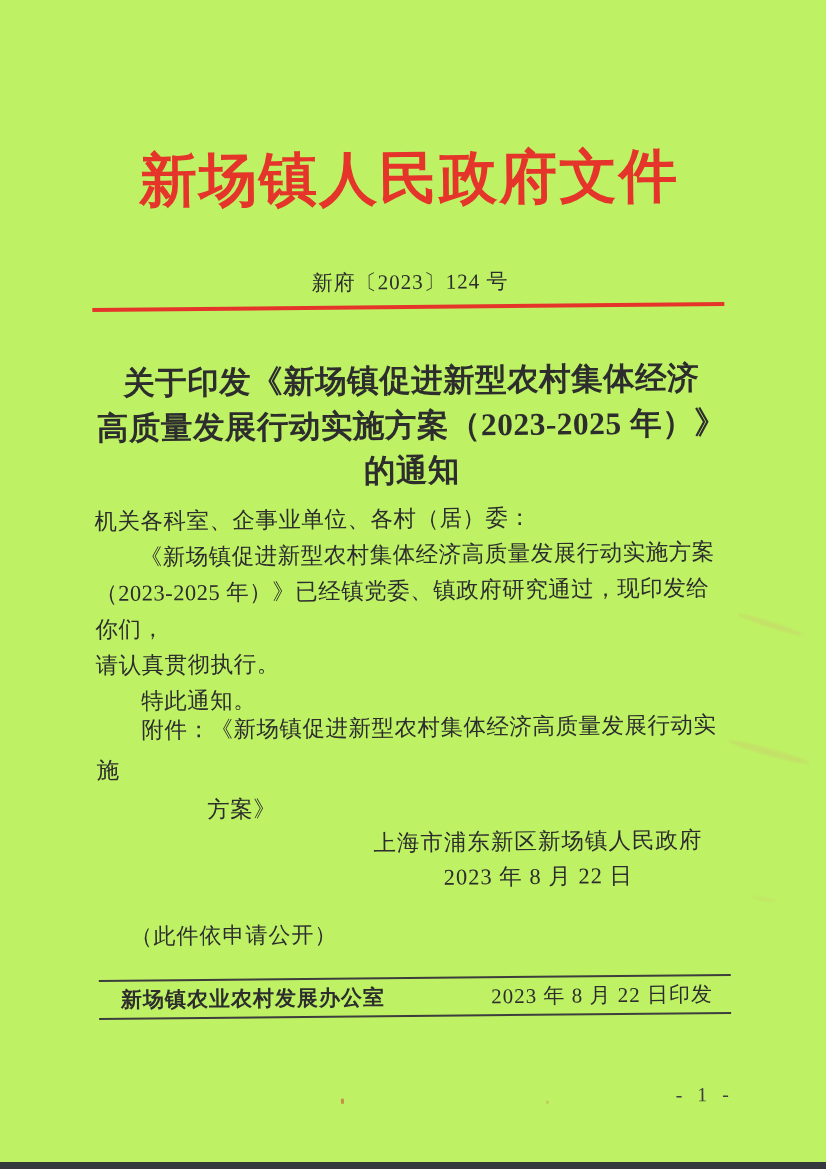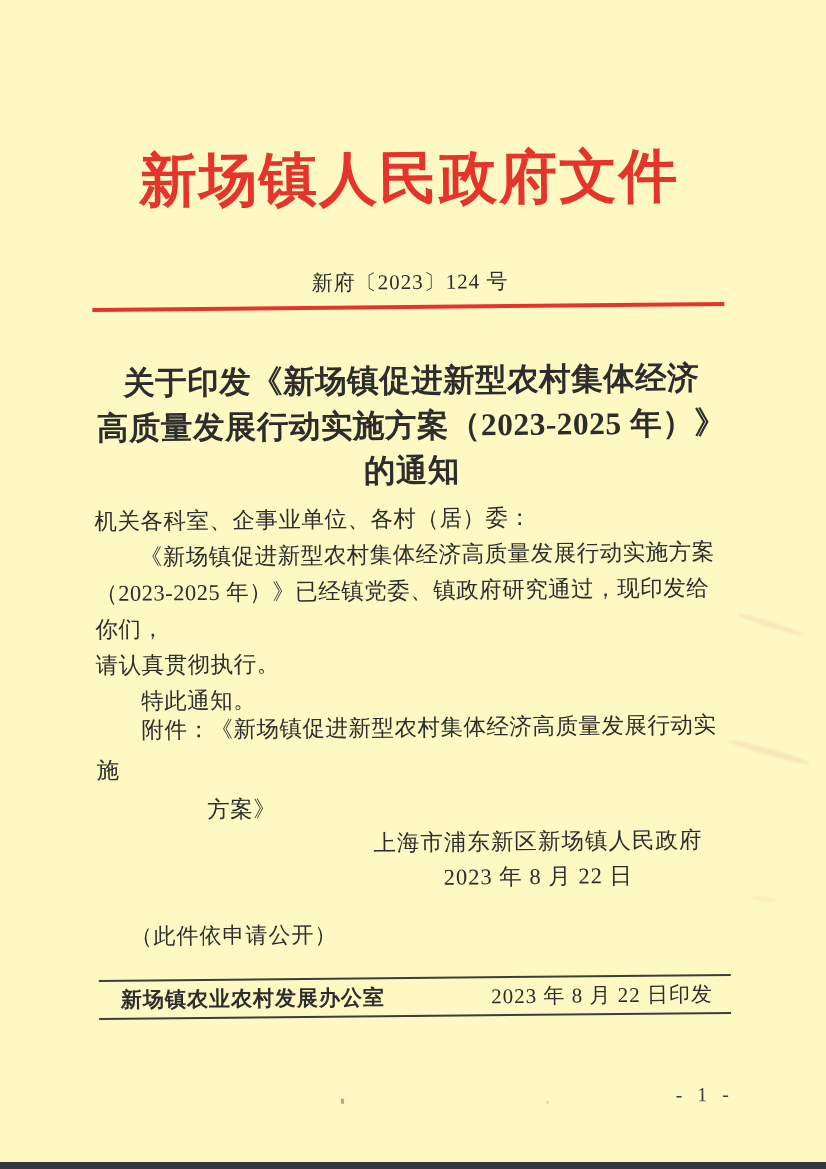--- a/index.html
+++ b/index.html
@@ -8,21 +8,21 @@
   }
   html, body { margin: 0; padding: 0; }
   body {
     width: 826px; height: 1169px;
     position: relative; overflow: hidden;
     background: #ffffff;
     font-family: "Liberation Serif", "DejaVu Serif", serif;
   }
   .page {
     position: absolute; inset: 0;
-    background: #fef9c3;
+    background: #bef264;
   }
   
   .content {
     position: absolute; inset: 0;
     transform: rotate(-0.55deg);
     transform-origin: 50% 50%;
     color: var(--ink);
   }
   .org-title {
     position: absolute; top: 147px; left: 0; width: 100%;

